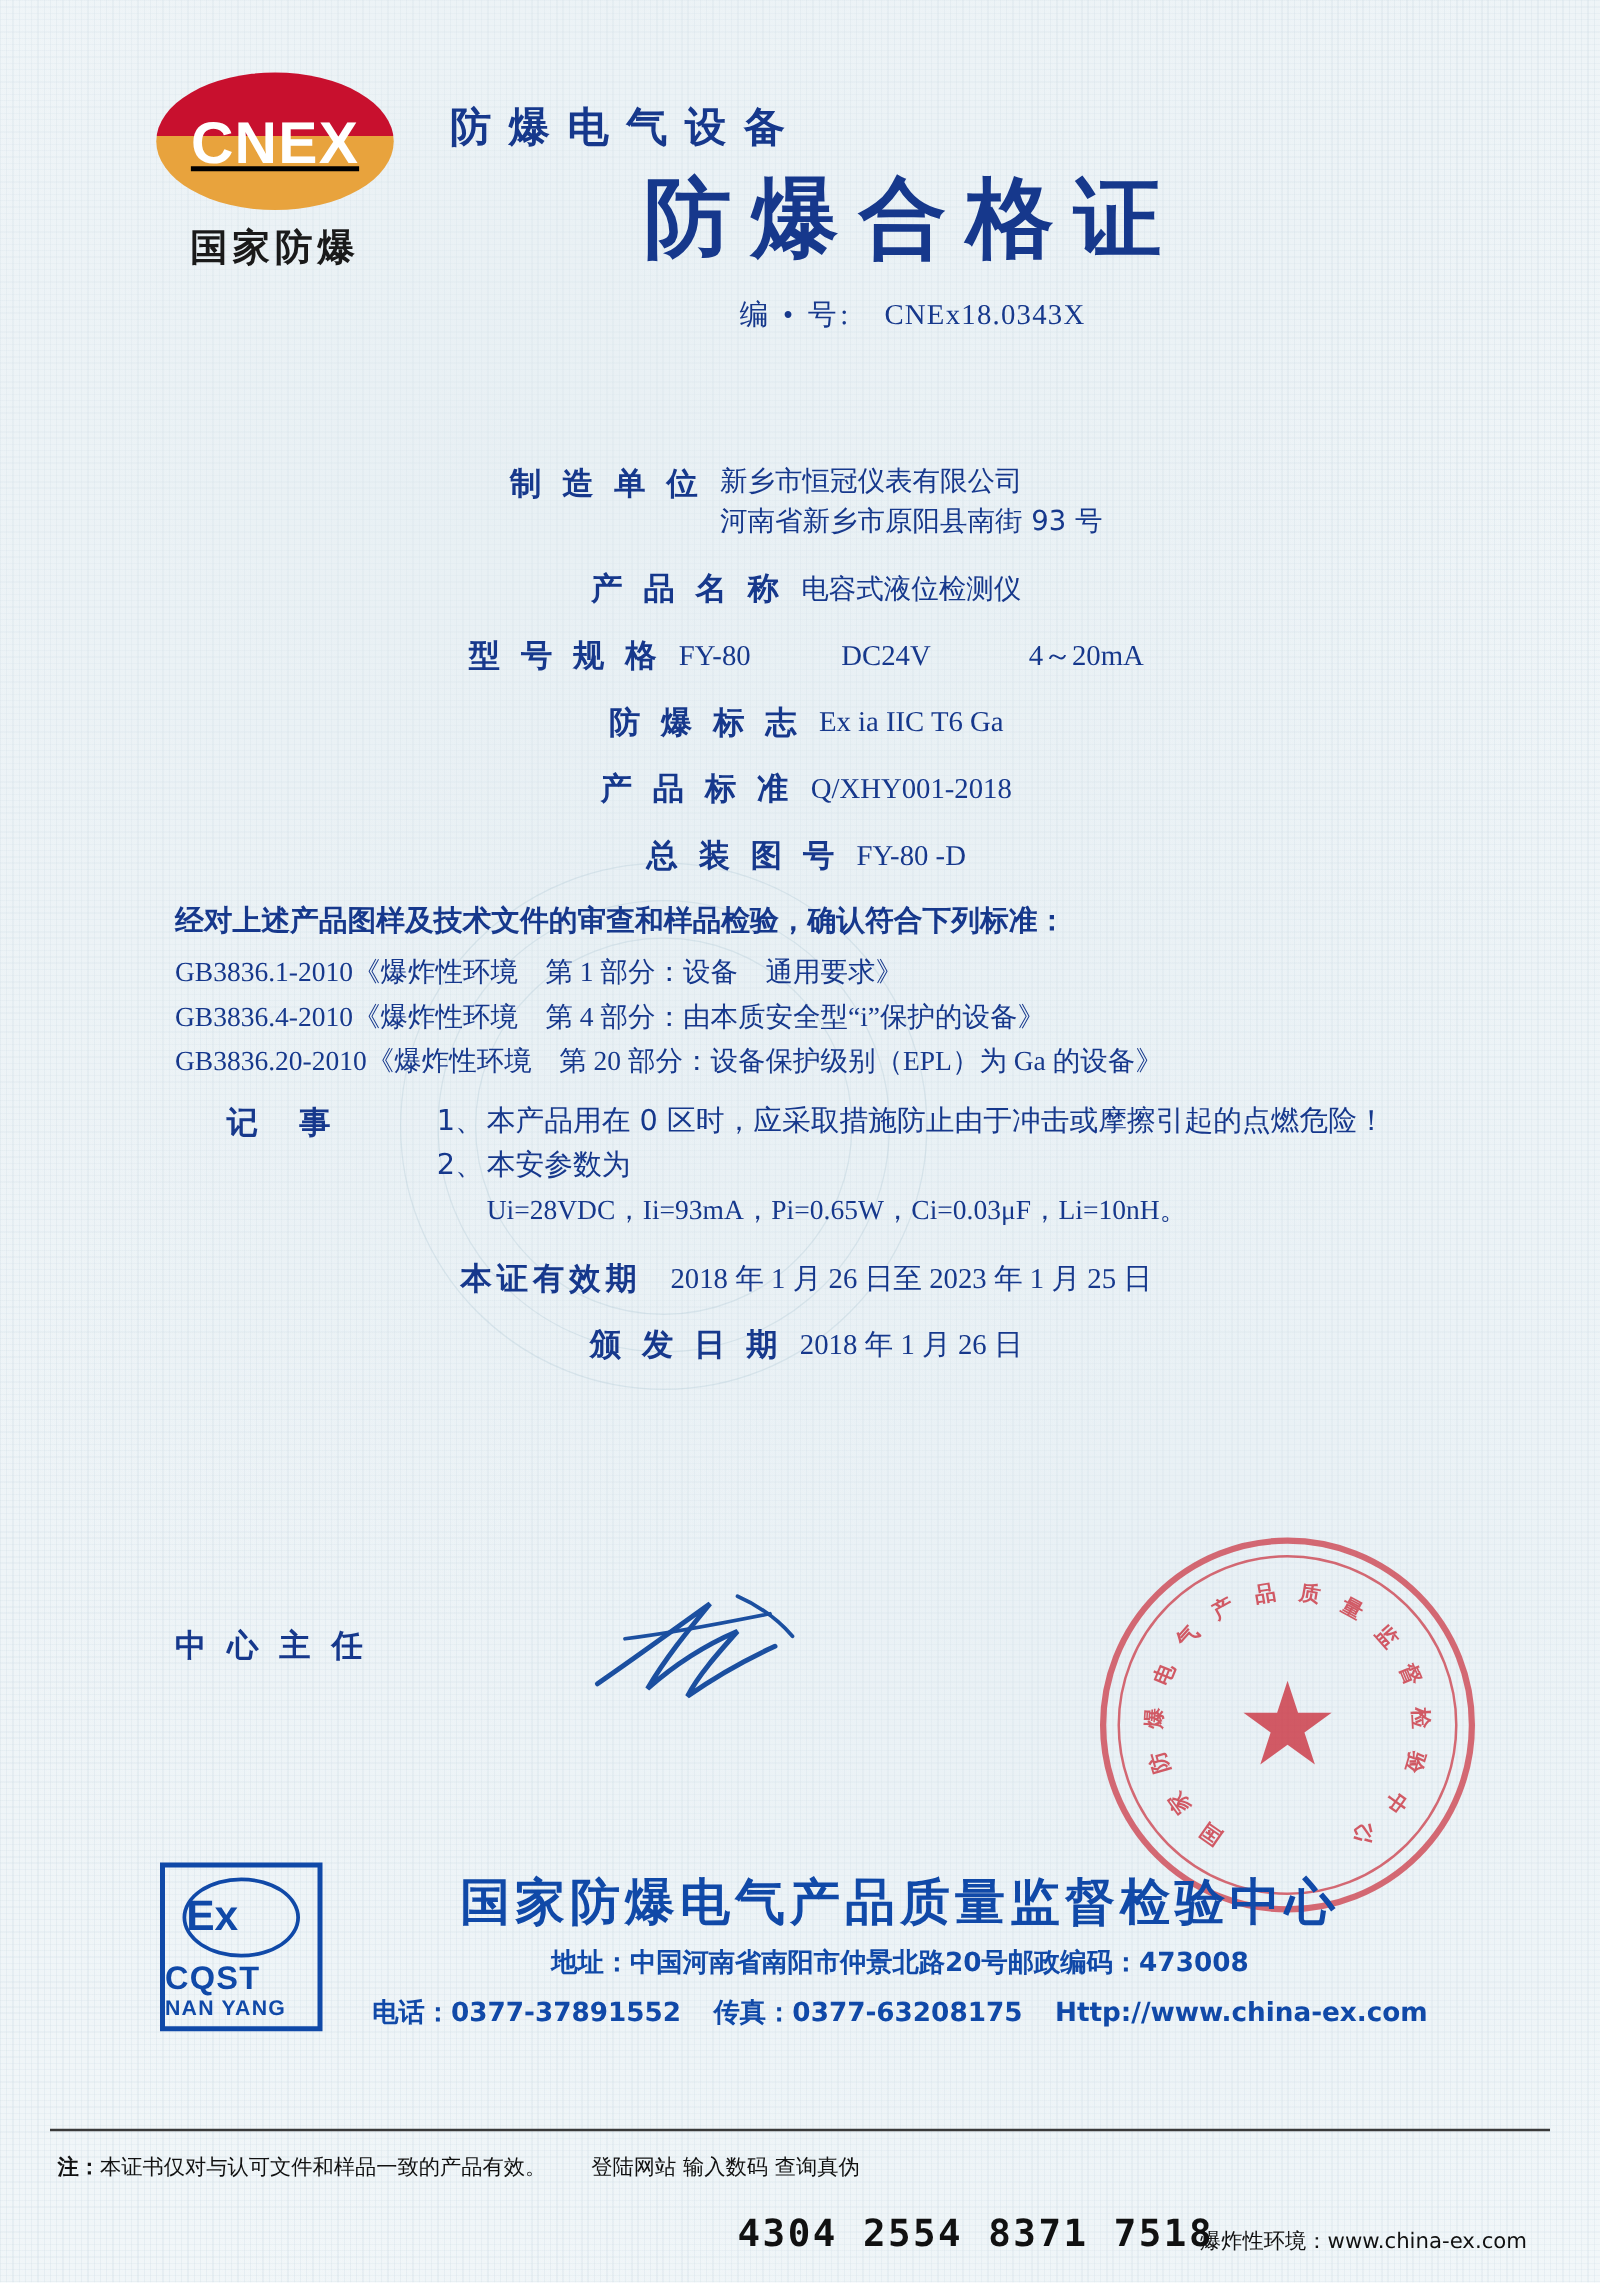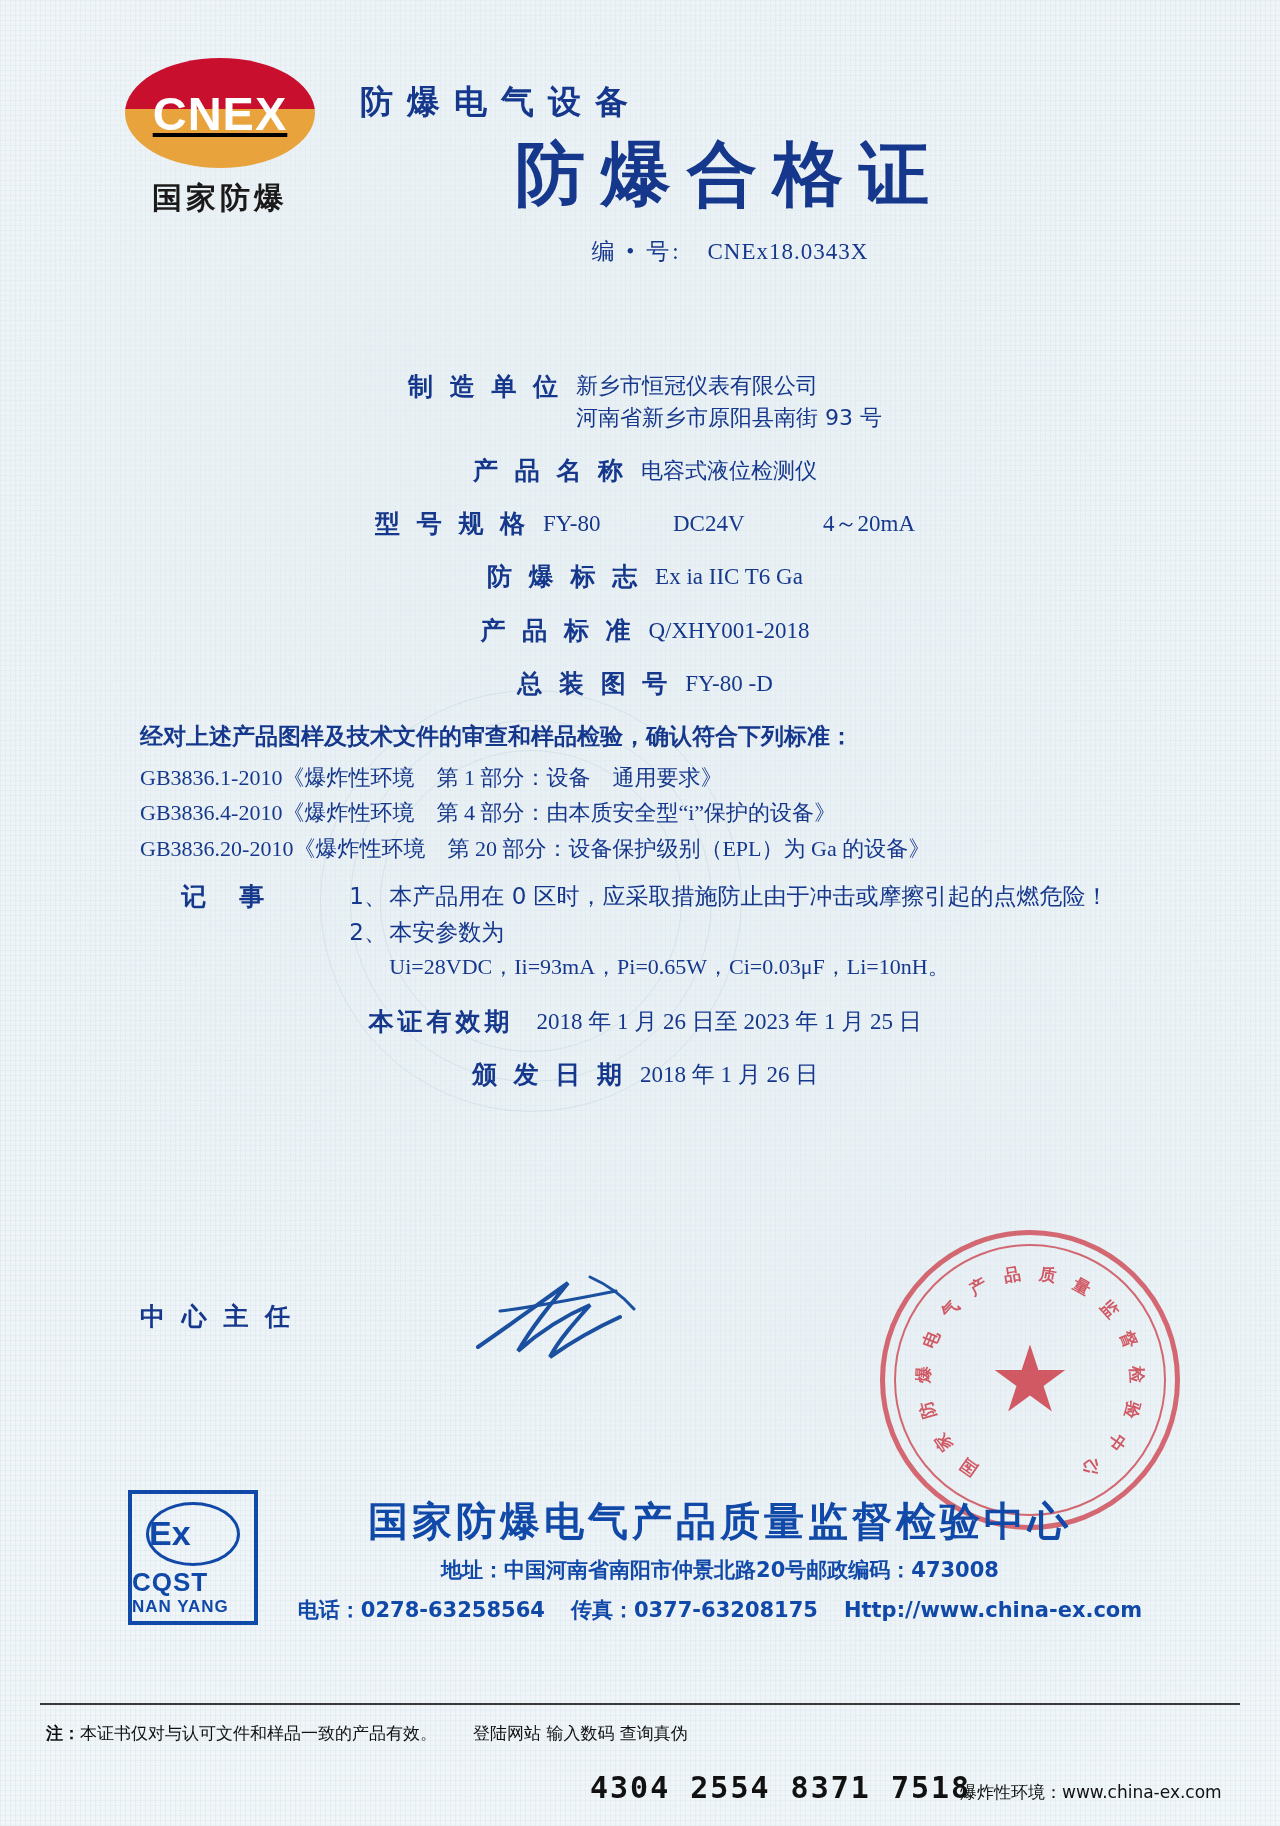--- a/index.html
+++ b/index.html
@@ -495,21 +495,21 @@
       <div class="ny">NAN YANG</div>
     </div>
 
     <div class="org-name">国家防爆电气产品质量监督检验中心</div>
 
     <div class="org-addr">
       <span>地址：</span><span>中国河南省南阳市仲景北路20号</span><span class="sp"></span><span>邮政编码：</span><span>473008</span>
     </div>
 
     <div class="org-contact">
-      <span>电话：</span><span>0278-63258564</span><span class="sp"></span><span>传真：</span><span>0377-63208175</span><span class="sp"></span><span>Http://www.china-ex.com</span>
+      <span>电话：</span><span>0377-37891552</span><span class="sp"></span><span>传真：</span><span>0377-63208175</span><span class="sp"></span><span>Http://www.china-ex.com</span>
     </div>
   </div>
 
   <div class="rule"></div>
 
   <div class="note-bottom">
     <span class="b">注：</span><span>本证书仅对与认可文件和样品一致的产品有效。</span><span class="gap"></span><span>登陆网站 输入数码 查询真伪</span>
   </div>
 
   <div class="code-line">4304 2554 8371 7518</div>

